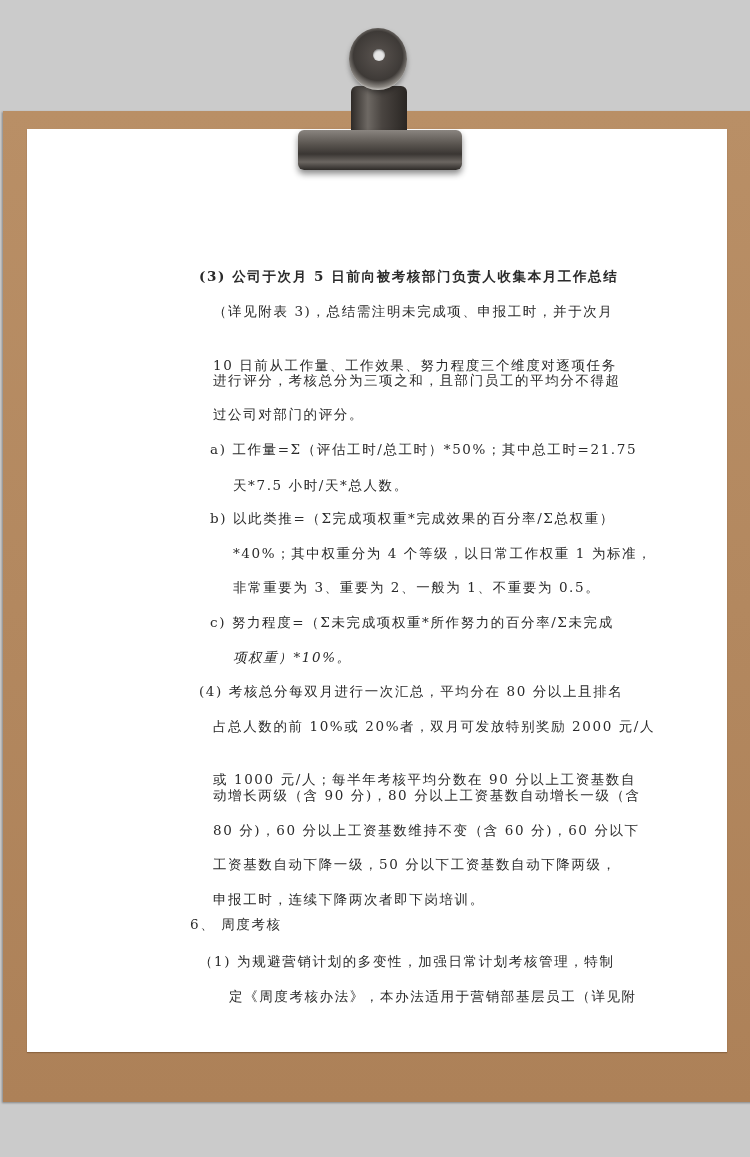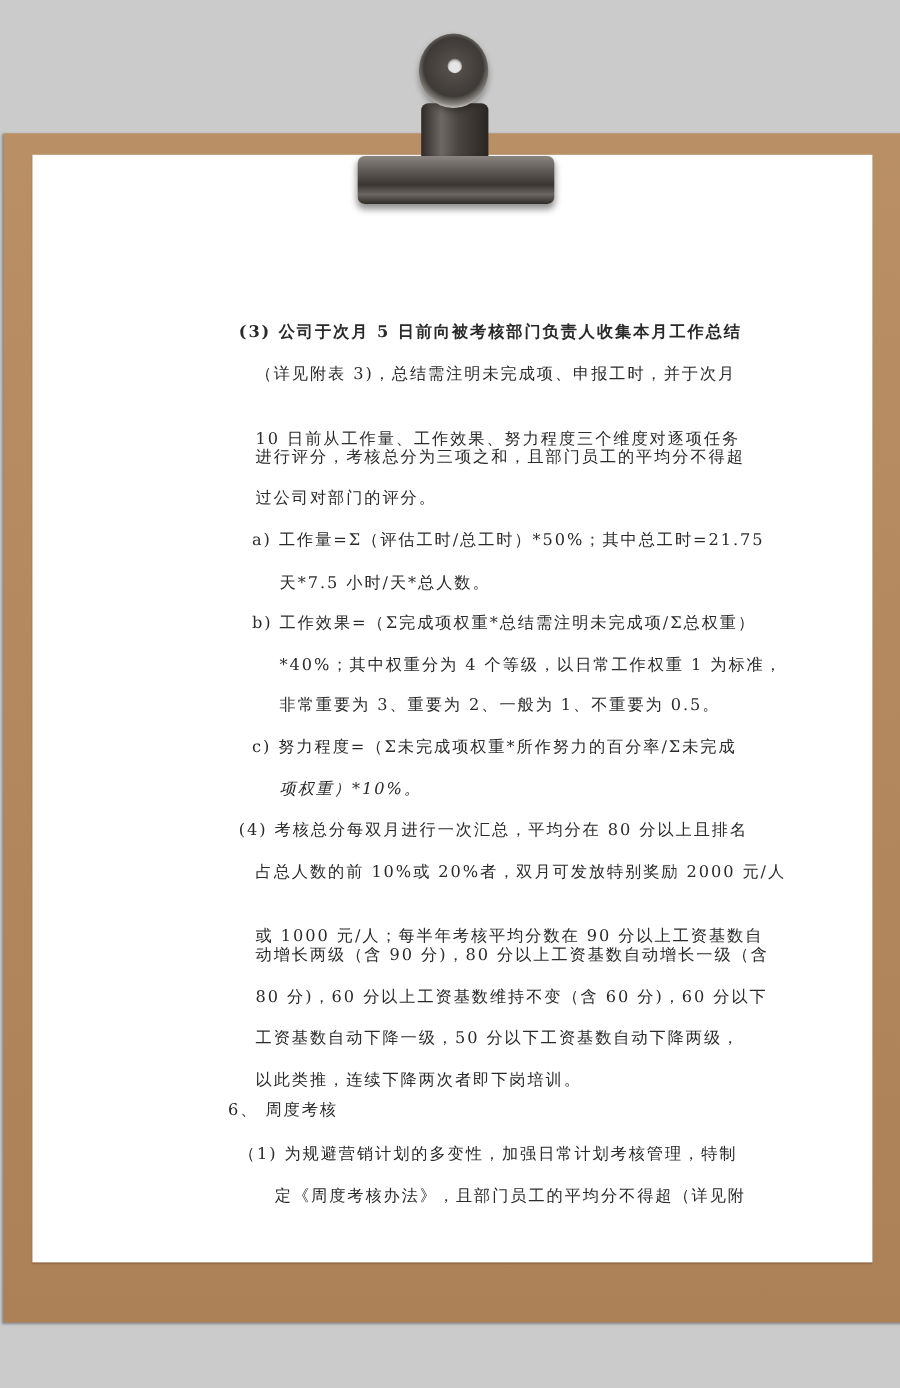--- a/index.html
+++ b/index.html
@@ -39,28 +39,28 @@
 </div>
 
 <div class="text" id="doc">
     <div class="line" style="left: 199px; top: 268px; font-weight: bold;">(3)  公司于次月 5 日前向被考核部门负责人收集本月工作总结</div>
     <div class="line" style="left: 213px; top: 302.6px;">（详见附表 3)，总结需注明未完成项、申报工时，并于次月</div>
     <div class="line" style="left: 213px; top: 357px;">10 日前从工作量、工作效果、努力程度三个维度对逐项任务</div>
     <div class="line" style="left: 213px; top: 371.8px;">进行评分，考核总分为三项之和，且部门员工的平均分不得超</div>
     <div class="line" style="left: 213px; top: 406.4px;">过公司对部门的评分。</div>
     <div class="line" style="left: 210px; top: 441px;">a)  工作量=Σ（评估工时/总工时）*50%；其中总工时=21.75</div>
     <div class="line" style="left: 233px; top: 477px;">天*7.5 小时/天*总人数。</div>
-    <div class="line" style="left: 210px; top: 510.2px;">b)  工作效果=（Σ完成项权重*总结需注明未完成项/Σ总权重）</div>
+    <div class="line" style="left: 210px; top: 510.2px;">b)  以此类推=（Σ完成项权重*完成效果的百分率/Σ总权重）</div>
     <div class="line" style="left: 233px; top: 544.8px;">*40%；其中权重分为 4 个等级，以日常工作权重 1 为标准，</div>
     <div class="line" style="left: 233px; top: 579.4px;">非常重要为 3、重要为 2、一般为 1、不重要为 0.5。</div>
     <div class="line" style="left: 210px; top: 614px;">c)  努力程度=（Σ未完成项权重*所作努力的百分率/Σ未完成</div>
     <div class="line" style="left: 233px; top: 648.6px; font-style: italic;">项权重）*10%。</div>
     <div class="line" style="left: 199px; top: 683.2px;">(4)  考核总分每双月进行一次汇总，平均分在 80 分以上且排名</div>
     <div class="line" style="left: 213px; top: 717.8px;">占总人数的前 10%或 20%者，双月可发放特别奖励 2000 元/人</div>
     <div class="line" style="left: 213px; top: 752.4px; margin-top: 19px;">或 1000 元/人；每半年考核平均分数在 90 分以上工资基数自</div>
     <div class="line" style="left: 213px; top: 787px;">动增长两级（含 90 分)，80 分以上工资基数自动增长一级（含</div>
     <div class="line" style="left: 213px; top: 821.6px;">80 分)，60 分以上工资基数维持不变（含 60 分)，60 分以下</div>
     <div class="line" style="left: 213px; top: 856.2px;">工资基数自动下降一级，50 分以下工资基数自动下降两级，</div>
-    <div class="line" style="left: 213px; top: 890.8px;">以此类推，连续下降两次者即下岗培训。</div>
+    <div class="line" style="left: 213px; top: 890.8px;">申报工时，连续下降两次者即下岗培训。</div>
     <div class="line" style="left: 190px; top: 916.4px;">6、    周度考核</div>
     <div class="line" style="left: 199px; top: 953px;">（1)  为规避营销计划的多变性，加强日常计划考核管理，特制</div>
-    <div class="line" style="left: 229px; top: 987.6px;">定《周度考核办法》，且部门员工的平均分不得超（详见附</div>
+    <div class="line" style="left: 229px; top: 987.6px;">定《周度考核办法》，本办法适用于营销部基层员工（详见附</div>
   </div>
 
 </body></html>

